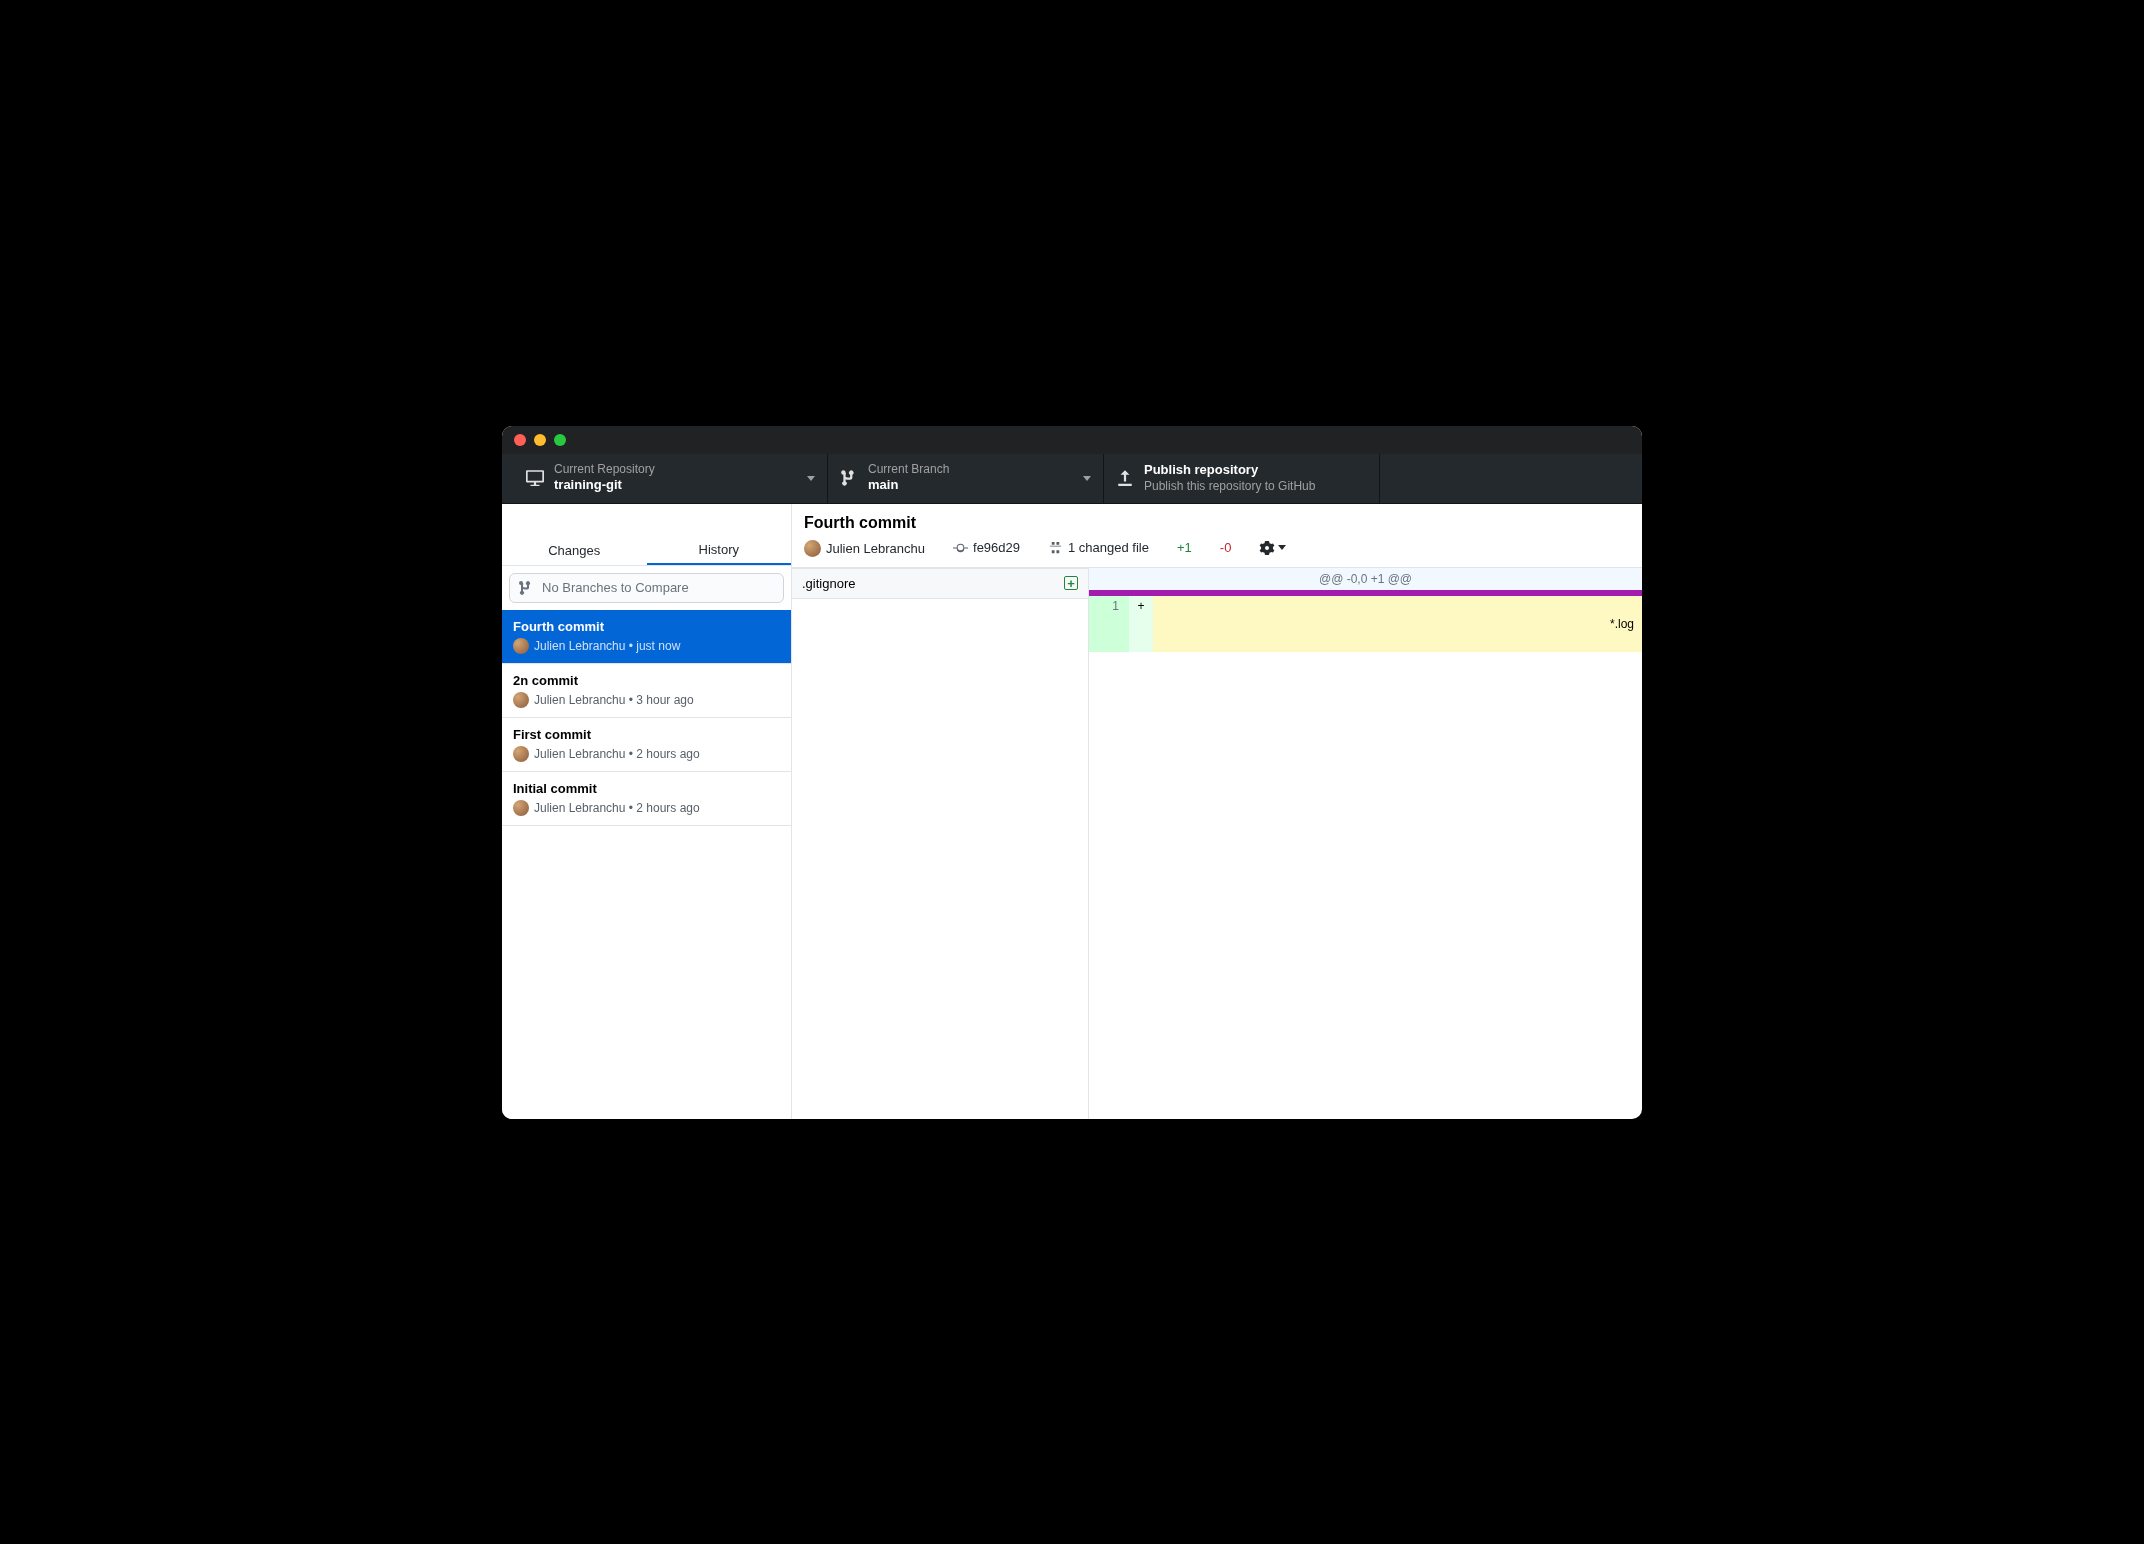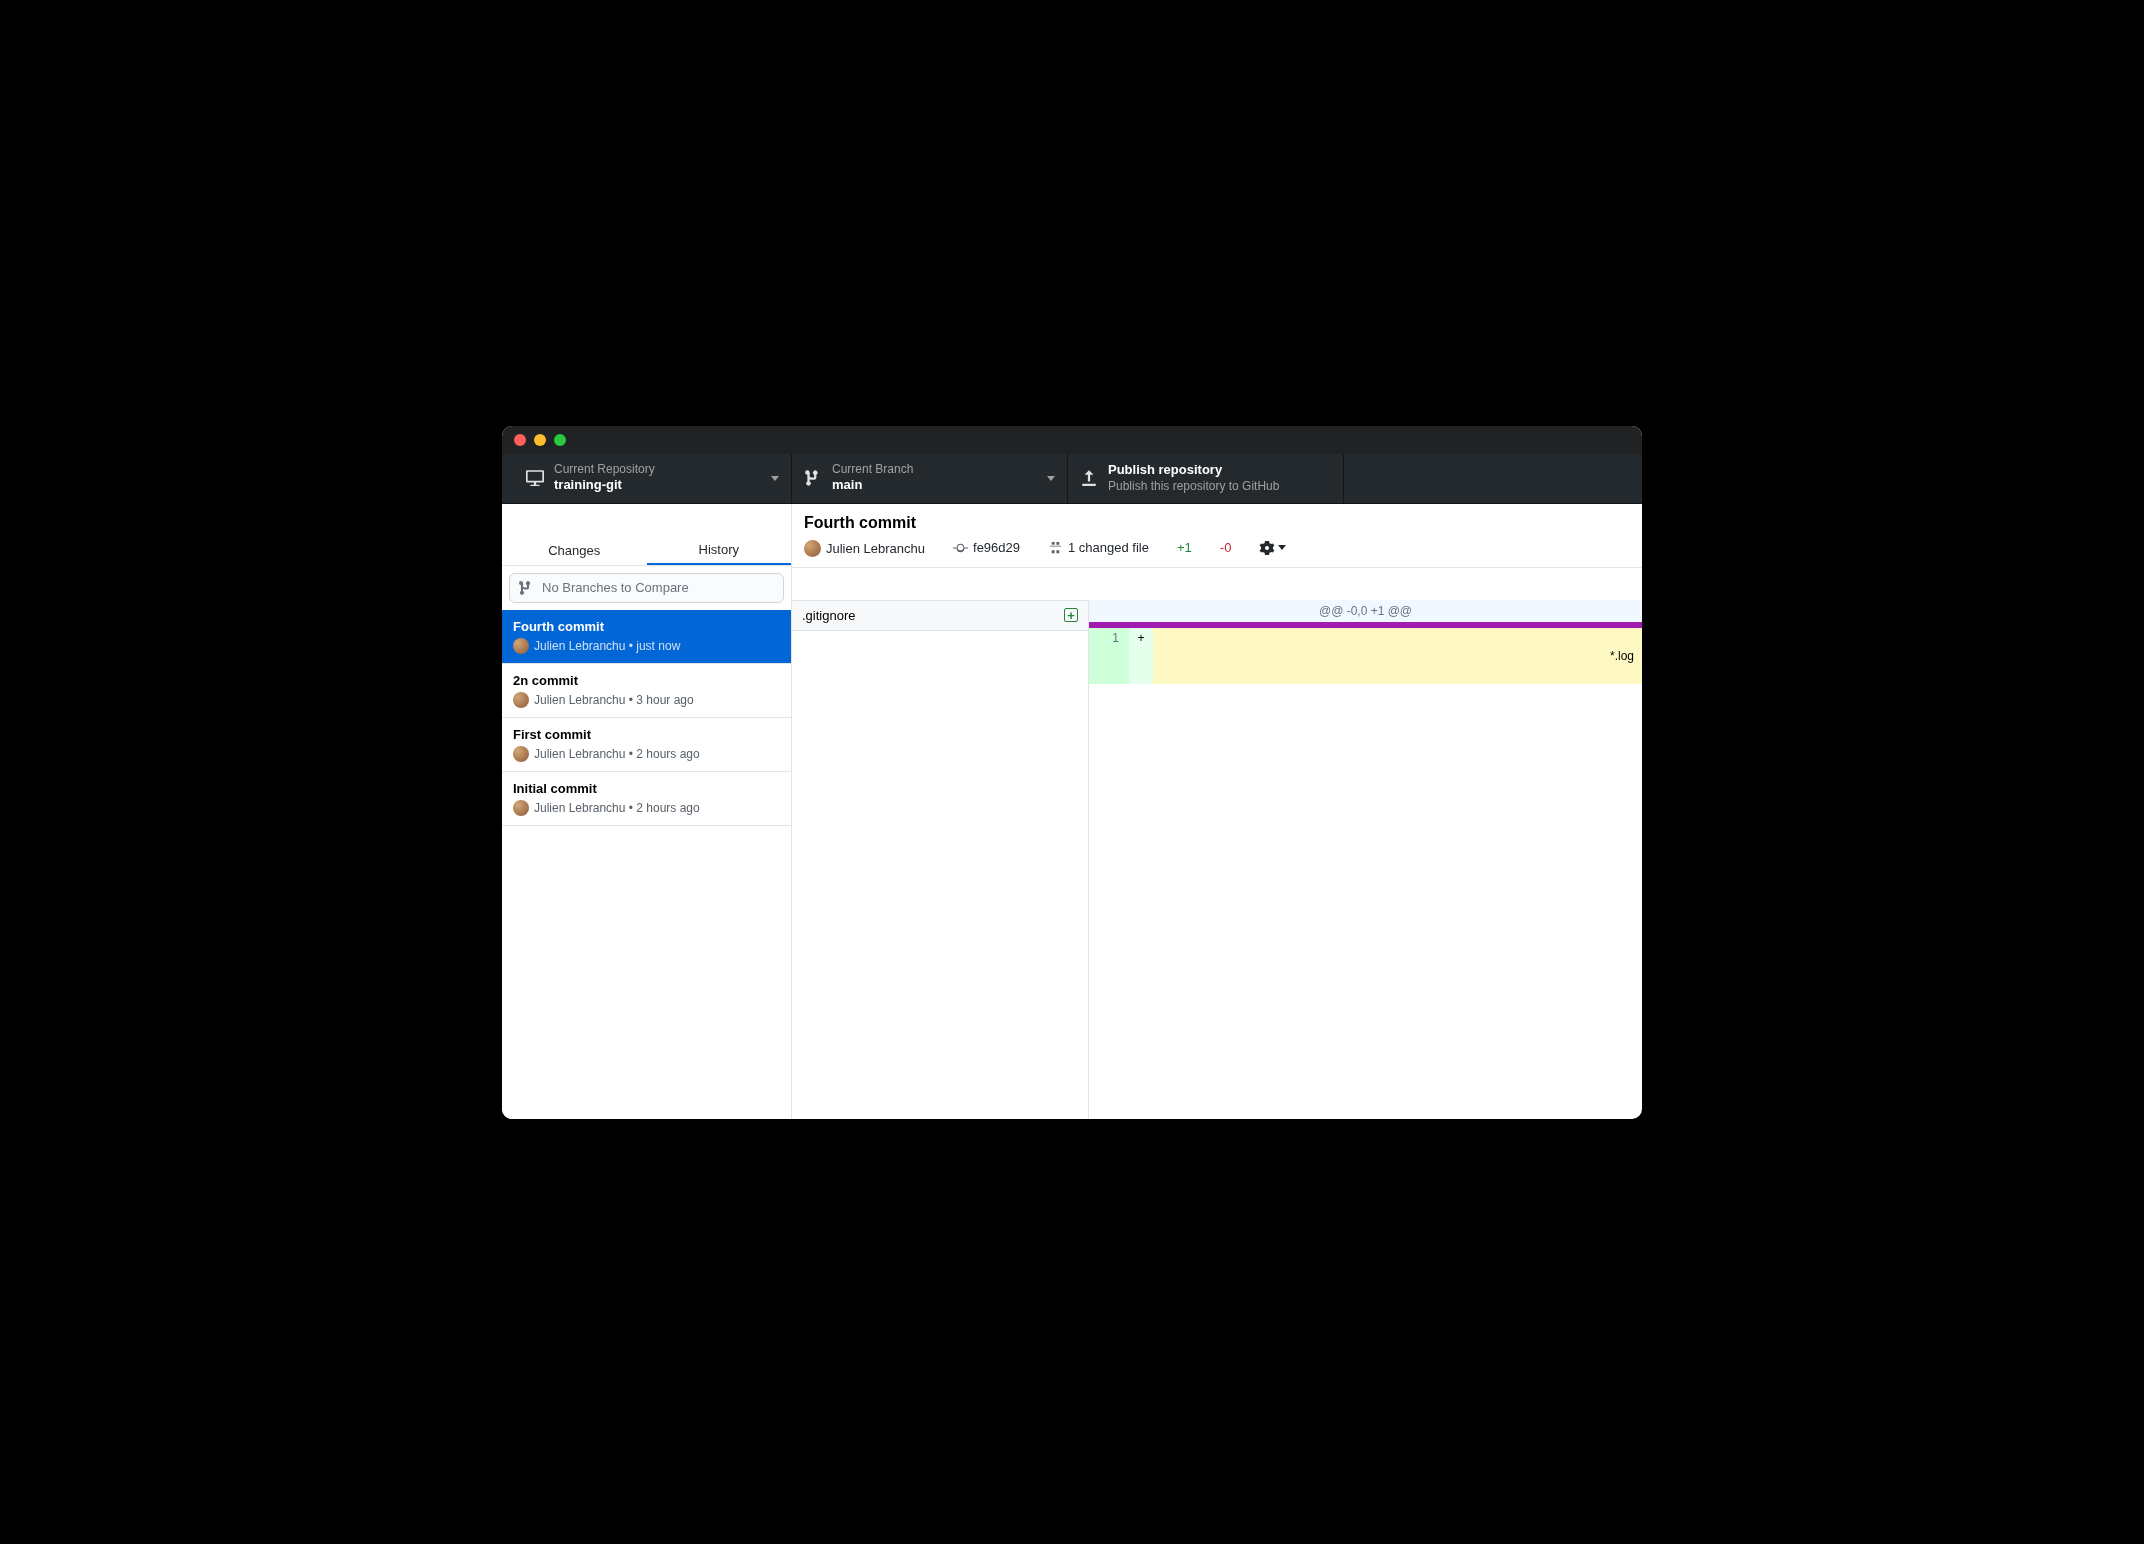--- a/index.html
+++ b/index.html
@@ -52,21 +52,21 @@
     .tb-segment {
       display: flex;
       align-items: center;
       padding: 0 12px;
       border-right: 1px solid #141414;
       cursor: pointer;
       color: #e1e1e1;
       gap: 10px;
       position: relative;
     }
-    .tb-segment.repo { width: 290px; padding-left: 24px; }
+    .tb-segment.repo { width: 326px; padding-left: 24px; }
     .tb-segment.branch { width: 276px; }
     .tb-segment.publish { width: 276px; }
     .tb-icon {
       width: 18px;
       height: 18px;
       fill: #e1e1e1;
     }
     .tb-text { flex: 1; overflow: hidden; }
     .tb-label { font-size: 12px; color: #a0a0a0; line-height: 1.2; }
     .tb-value { font-size: 13px; font-weight: 600; color: #fff; line-height: 1.3; }
@@ -376,21 +376,21 @@
             <span class="stat-del">-0</span>
             <div class="gear-btn">
               <svg viewBox="0 0 16 16">
                   <path d="M8 10a2 2 0 100-4 2 2 0 000 4zm6-2c0 .4 0 .7-.1 1l1.5 1.2-1.4 2.4-1.8-.7c-.5.4-1 .7-1.7.9L10 15H6l-.5-2.2c-.6-.2-1.2-.5-1.7-.9l-1.8.7-1.4-2.4L2.1 9C2 8.7 2 8.4 2 8s0-.7.1-1L.6 5.8l1.4-2.4 1.8.7c.5-.4 1-.7 1.7-.9L6 1h4l.5 2.2c.6.2 1.2.5 1.7.9l1.8-.7 1.4 2.4L13.9 7c.1.3.1.6.1 1z"></path>
                 </svg>
               <div class="tb-caret" style="border-top-color:#24292e;"></div>
             </div>
           </div>
         </div>
 
-        <div style="display:flex; flex:1; min-height:0;margin-top:32px;">
+        <div style="display:flex; flex:1; min-height:0;">
           <div class="files-pane">
             <div class="file-row">
               <span>.gitignore</span>
               <div class="file-add-icon">+</div>
             </div>
           </div>
 
           <div class="diff-pane">
             <div class="hunk-header">@@ -0,0 +1 @@</div>
             <div class="diff-line">

